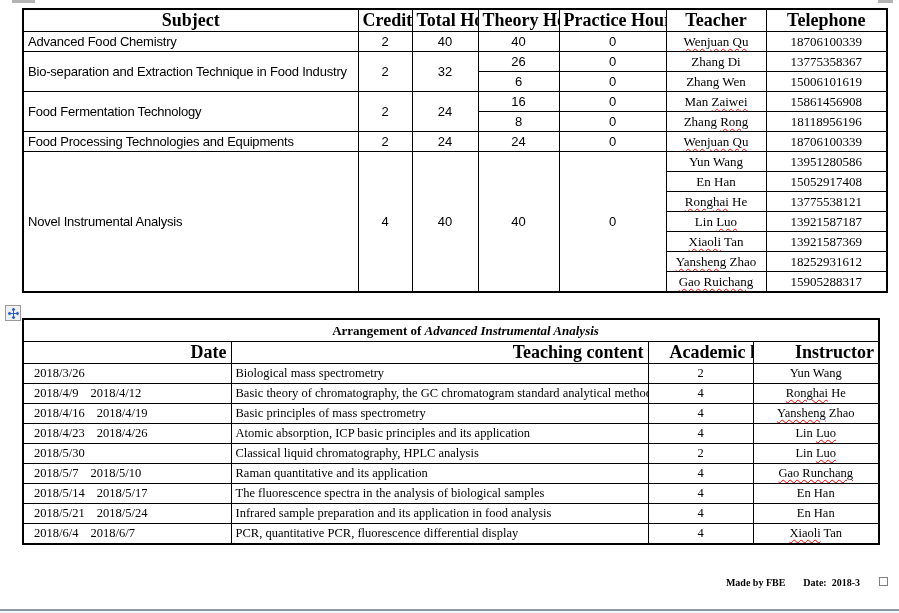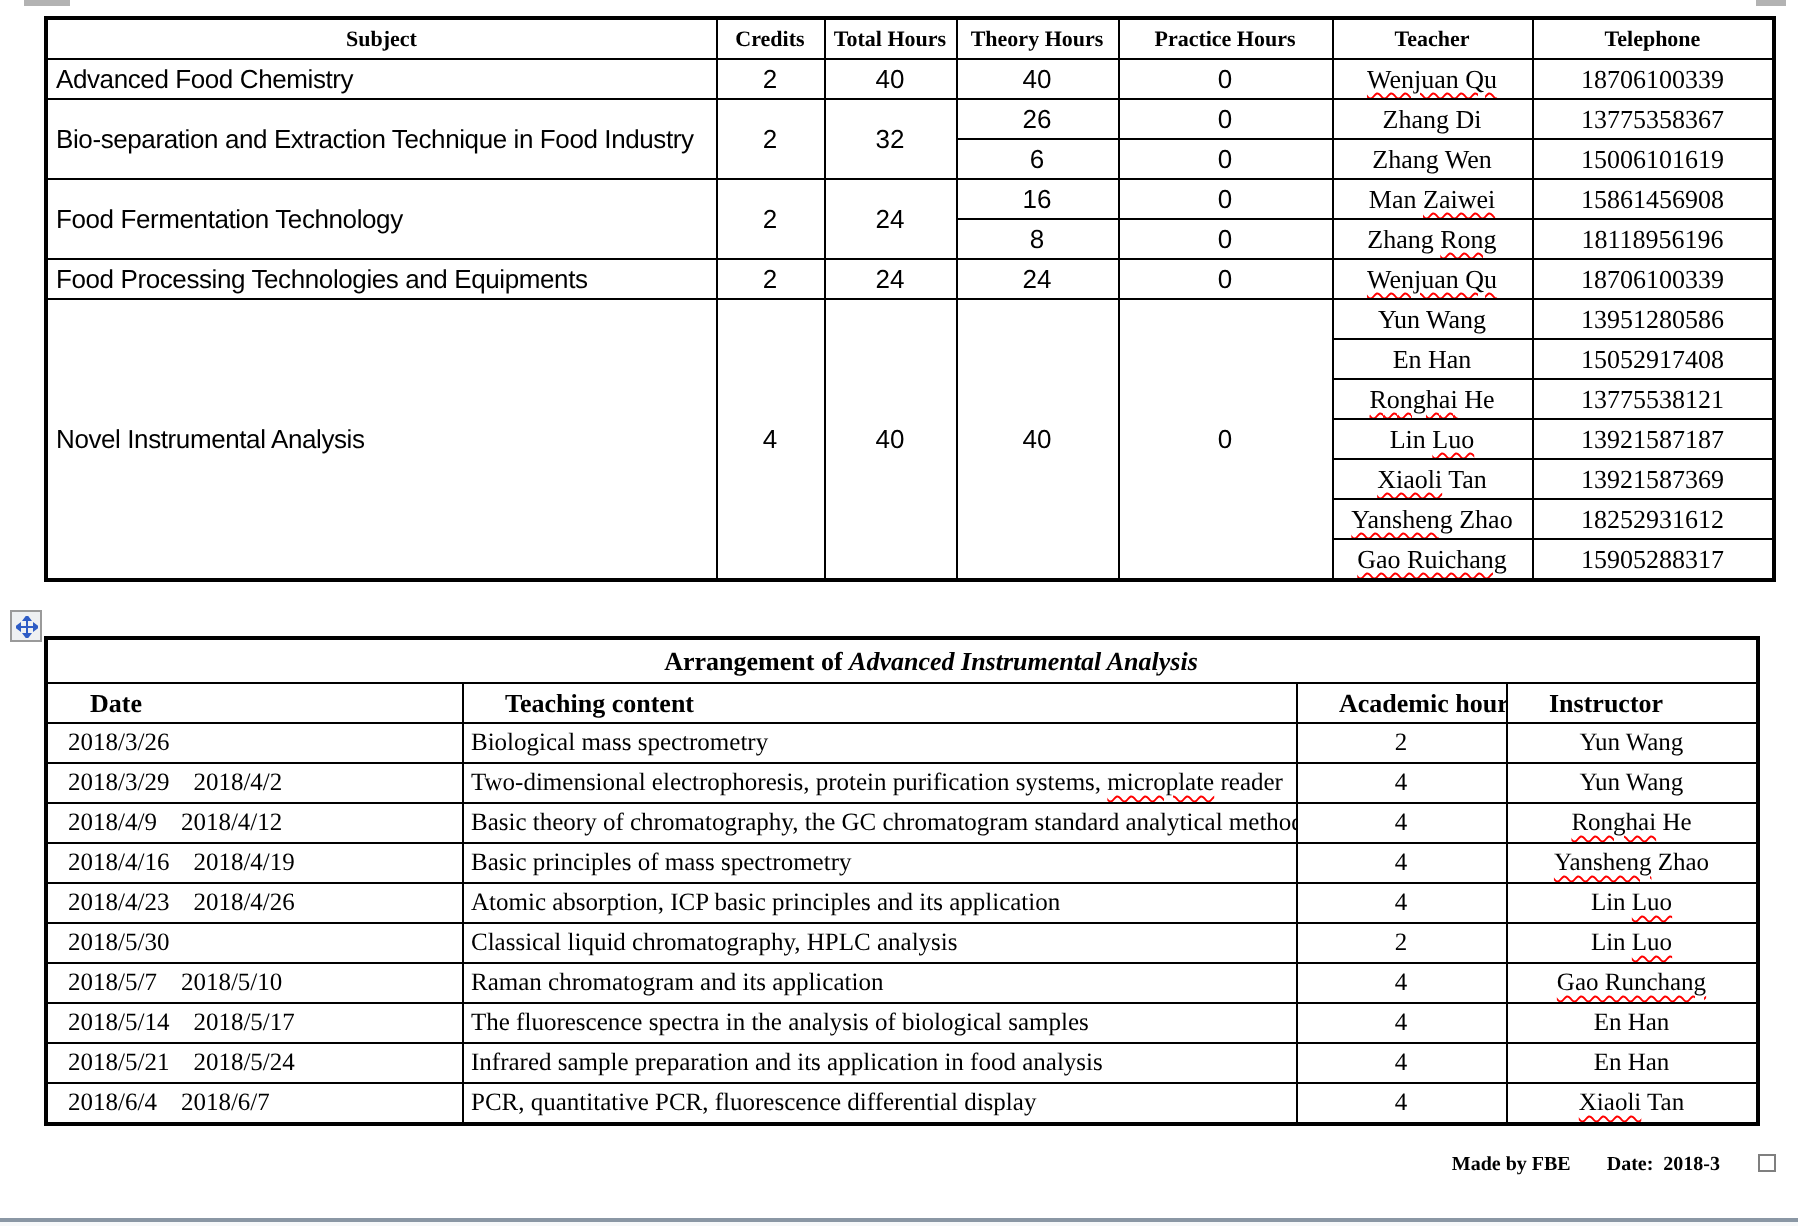--- a/index.html
+++ b/index.html
@@ -5,31 +5,31 @@
   html,body{margin:0;padding:0;}
   body{
     width:899px;height:613px;position:relative;background:#ffffff;overflow:hidden;
     font-family:"Liberation Serif","DejaVu Serif",serif;color:#000;
   }
   table.t{border-collapse:collapse;table-layout:fixed;position:absolute;background:#fff;}
   table.t{border:2px solid #000;}
   table.t td,table.t th{border:1px solid #000;padding:0 4px;overflow:hidden;white-space:nowrap;}
   
   #course-table{left:22px;top:8px;width:864px;}
-  #course-table th{font-size:11px;font-weight:bold;text-align:center;height:19px;}
+  #course-table th{font-size:18px;font-weight:bold;text-align:center;height:19px;}
   #course-table td{height:19px;font-size:13px;}
   .subj{font-family:"Liberation Sans","DejaVu Sans",sans-serif;font-size:13.5px;text-align:left;letter-spacing:-0.2px;}
   .num{font-family:"Liberation Sans","DejaVu Sans",sans-serif;text-align:center;}
   .teach{text-align:center;font-family:"Liberation Serif",serif;}
   .phone{text-align:center;font-family:"Liberation Serif",serif;font-size:13.5px;}
   
   #schedule-table{left:22px;top:318px;width:856px;}
   #schedule-table .title-cell{height:21px;text-align:center;font-weight:bold;font-size:13px;padding-left:33px;}
   #schedule-table .title-cell .ital{font-style:italic;}
-  #schedule-table th{font-size:13px;font-weight:bold;text-align:left;height:19px;padding-left:21px;}
+  #schedule-table th{font-size:18px;font-weight:bold;text-align:right;height:19px;padding-left:21px;}
   #schedule-table td{height:19px;font-size:12.5px;}
   .datec{text-align:left;white-space:pre;}
   .datec .date-part{display:inline-block;margin:0 6px;}
   .contc{text-align:left;}
   .hoursc{text-align:center;}
   .instrc{text-align:center;}
   .wavy{
     text-decoration-line:underline;text-decoration-style:wavy;
     text-decoration-color:#ff0000;text-decoration-thickness:1px;text-underline-offset:2px;
   }
@@ -197,26 +197,20 @@
     </tr>
   </thead>
   <tbody id="schedule-body">
       <tr>
         <td class="datec"><span class="date-part">2018/3/26</span></td>
         <td class="contc">Biological mass spectrometry</td>
         <td class="hoursc">2</td>
         <td class="instrc">Yun Wang</td>
       </tr>
       <tr>
-        <td class="datec"><span class="date-part">2018/3/29</span><span class="date-part">2018/4/2</span></td>
-        <td class="contc">Two-dimensional electrophoresis, protein purification systems, <span class="wavy">microplate</span> reader</td>
-        <td class="hoursc">4</td>
-        <td class="instrc">Yun Wang</td>
-      </tr>
-      <tr>
         <td class="datec"><span class="date-part">2018/4/9</span><span class="date-part">2018/4/12</span></td>
         <td class="contc">Basic theory of chromatography, the GC chromatogram standard analytical methods</td>
         <td class="hoursc">4</td>
         <td class="instrc"><span class="wavy">Ronghai</span> He</td>
       </tr>
       <tr>
         <td class="datec"><span class="date-part">2018/4/16</span><span class="date-part">2018/4/19</span></td>
         <td class="contc">Basic principles of mass spectrometry</td>
         <td class="hoursc">4</td>
         <td class="instrc"><span class="wavy">Yansheng</span> Zhao</td>
@@ -228,21 +222,21 @@
         <td class="instrc">Lin <span class="wavy">Luo</span></td>
       </tr>
       <tr>
         <td class="datec"><span class="date-part">2018/5/30</span></td>
         <td class="contc">Classical liquid chromatography, HPLC analysis</td>
         <td class="hoursc">2</td>
         <td class="instrc">Lin <span class="wavy">Luo</span></td>
       </tr>
       <tr>
         <td class="datec"><span class="date-part">2018/5/7</span><span class="date-part">2018/5/10</span></td>
-        <td class="contc">Raman chromatogram and its application</td>
+        <td class="contc">Raman quantitative and its application</td>
         <td class="hoursc">4</td>
         <td class="instrc"><span class="wavy">Gao Runchang</span></td>
       </tr>
       <tr>
         <td class="datec"><span class="date-part">2018/5/14</span><span class="date-part">2018/5/17</span></td>
         <td class="contc">The fluorescence spectra in the analysis of biological samples</td>
         <td class="hoursc">4</td>
         <td class="instrc">En Han</td>
       </tr>
       <tr>

